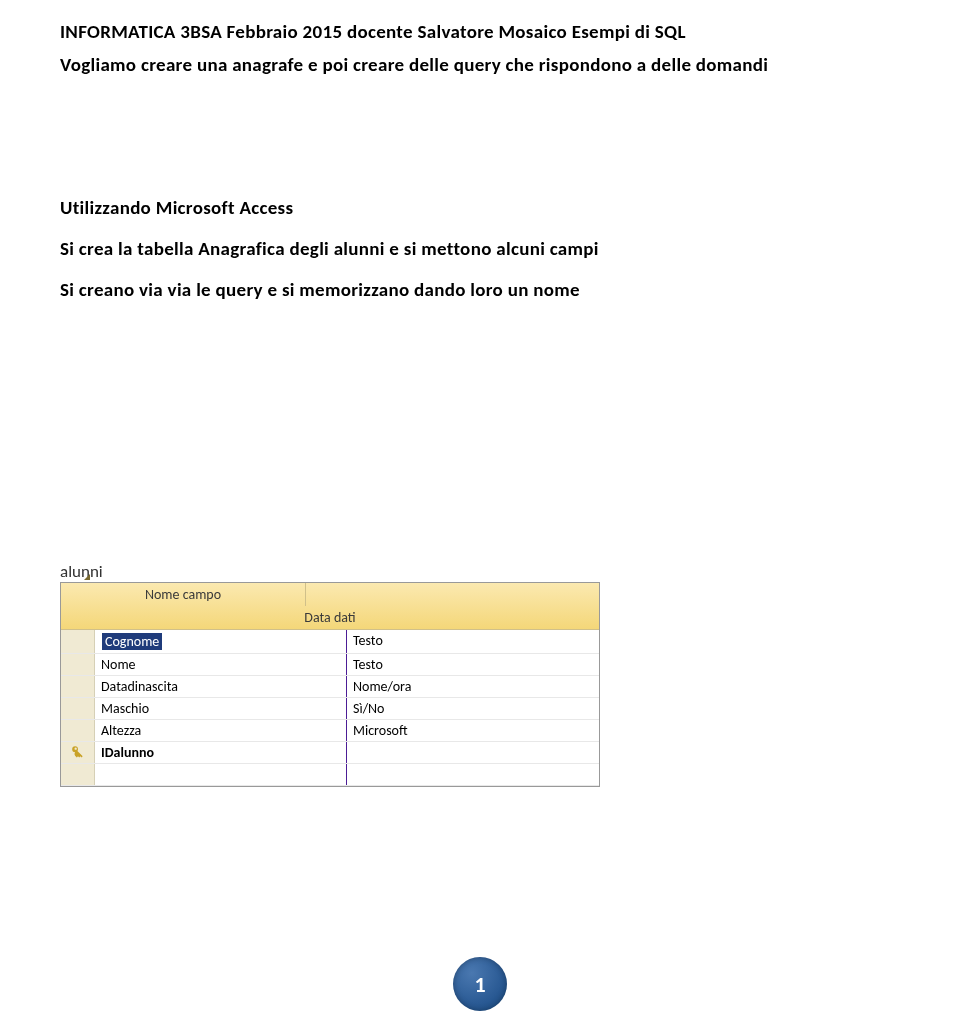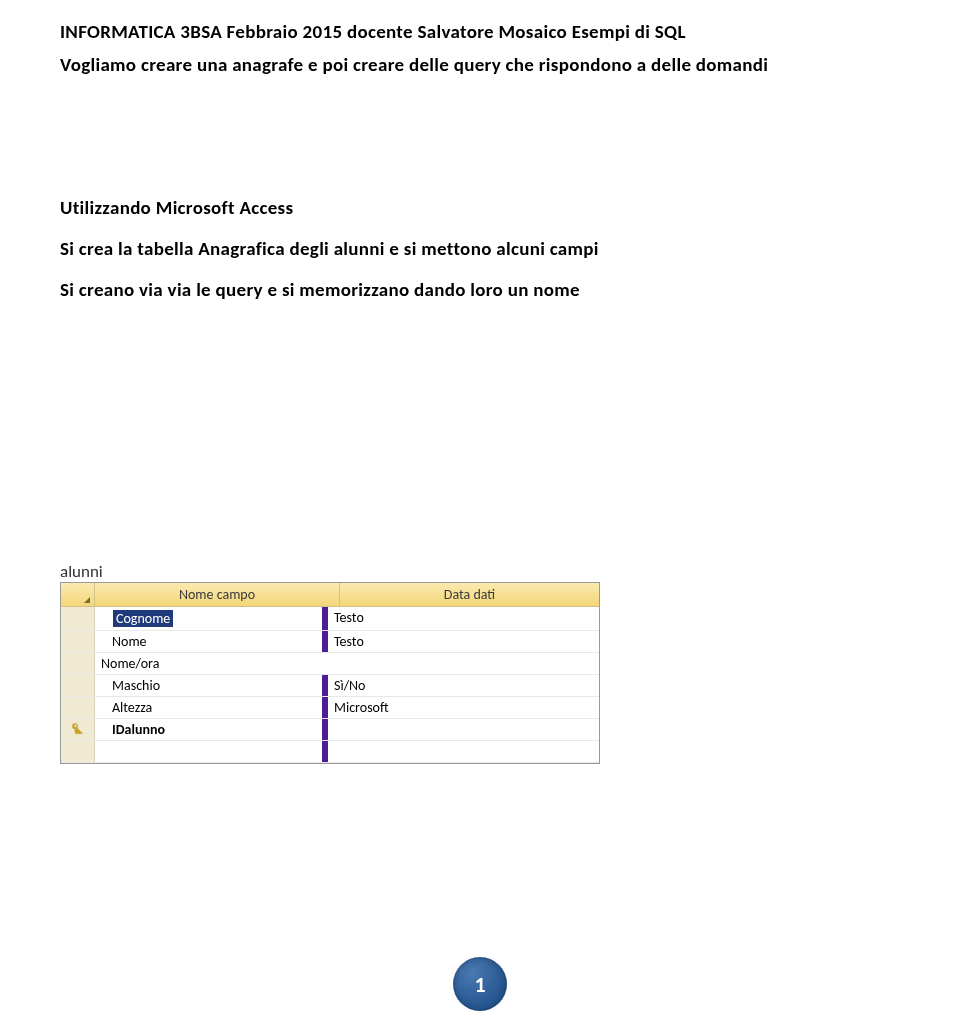--- a/index.html
+++ b/index.html
@@ -48,20 +48,21 @@
     border: 1px solid #999;
     width: 540px;
     background: #ffffff;
     font-family: "Segoe UI", Calibri, Arial, sans-serif;
     font-size: 14px;
   }
   .tbl-header-row {
     display: flex;
     background: linear-gradient(#fbe9b0, #f4d779);
     border-bottom: 1px solid #d0c08a;
+    flex-direction: column;
   }
   .tbl-header-cell {
     padding: 3px 8px;
     color: #3a3a3a;
     text-align: center;
   }
   .corner-cell {
     width: 34px;
     border-right: 1px solid #d0c08a;
     background: linear-gradient(#fbe9b0, #f4d779);
@@ -89,23 +90,23 @@
     border-right: 1px solid #d6d0b6;
     display: flex;
     align-items: center;
     justify-content: center;
   }
   .key-icon {
     color: #c9a227;
     font-size: 13px;
   }
   .cell-name {
-    width: 233px;
-    padding: 2px 17px;
-    border-right: 6px solid #4c1d95;
+    width: 252px;
+    padding: 2px 6px;
+    border-right: 1px solid #4c1d95;
   }
   .cell-type {
     flex: 1;
     padding: 2px 6px;
   }
   .selected-cell {
     background: #1f3b7b;
     color: #ffffff;
     display: inline-block;
     padding: 0 3px;
@@ -159,20 +160,21 @@
     </div>
 
     <div class="tbl-row">
       <div class="row-selector"></div>
       <div class="cell-name">Nome</div>
       <div class="cell-type">Testo</div>
     </div>
 
     <div class="tbl-row">
       <div class="row-selector"></div>
+      <div class="cell-name">Datadinascita</div>
       <div class="cell-type">Nome/ora</div>
     </div>
 
     <div class="tbl-row">
       <div class="row-selector"></div>
       <div class="cell-name">Maschio</div>
       <div class="cell-type">Sì/No</div>
     </div>
 
     <div class="tbl-row">

